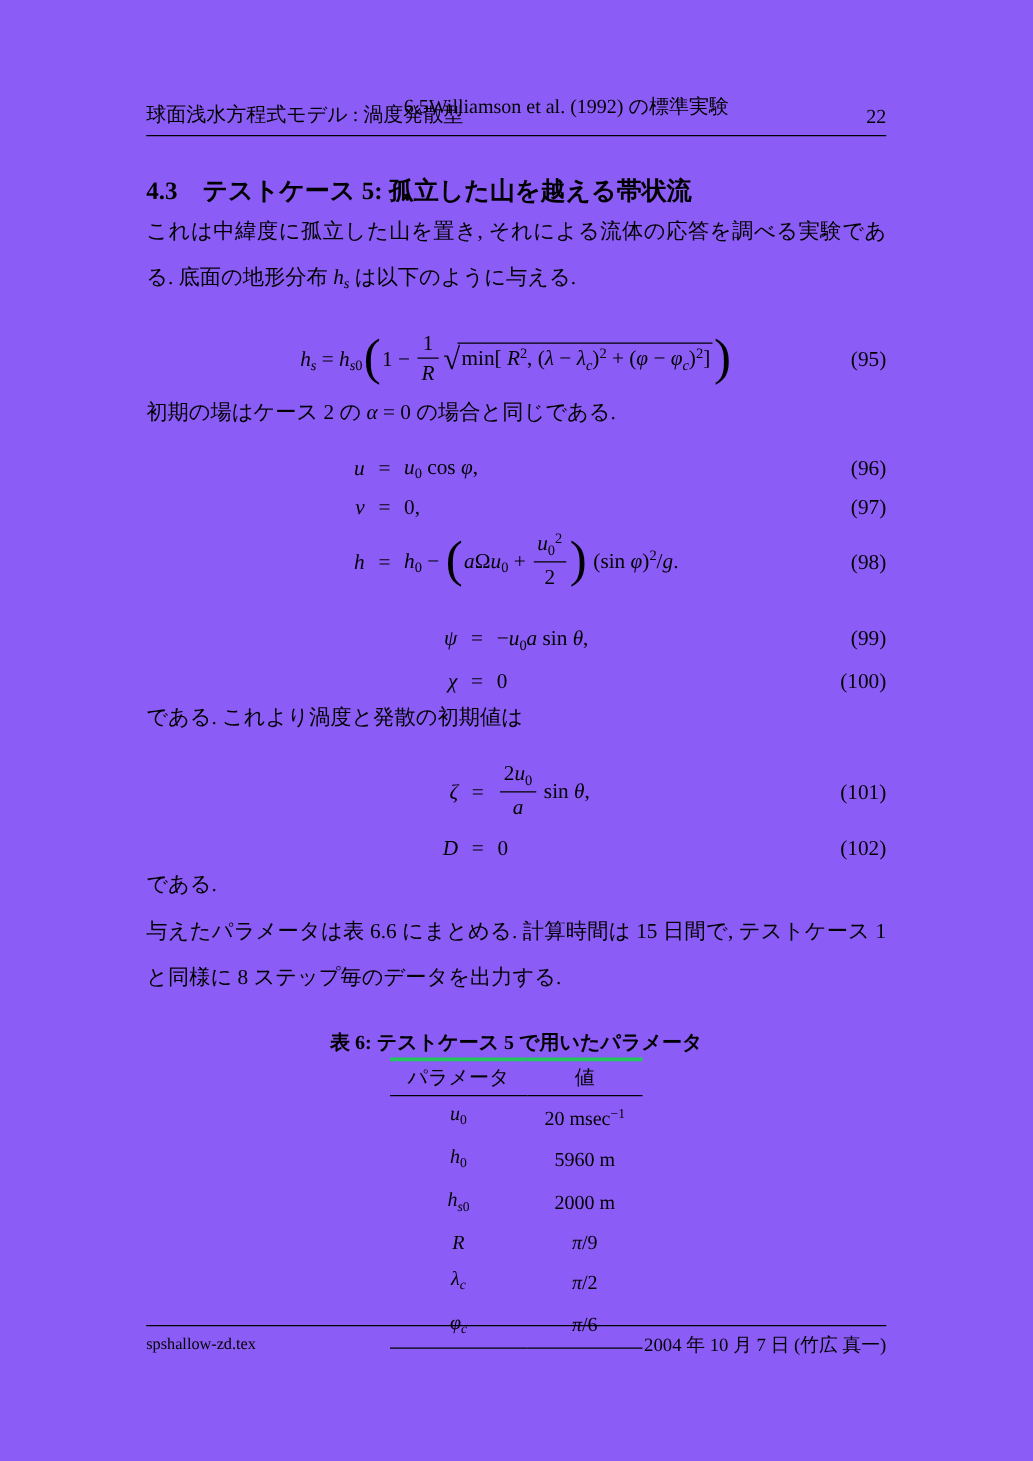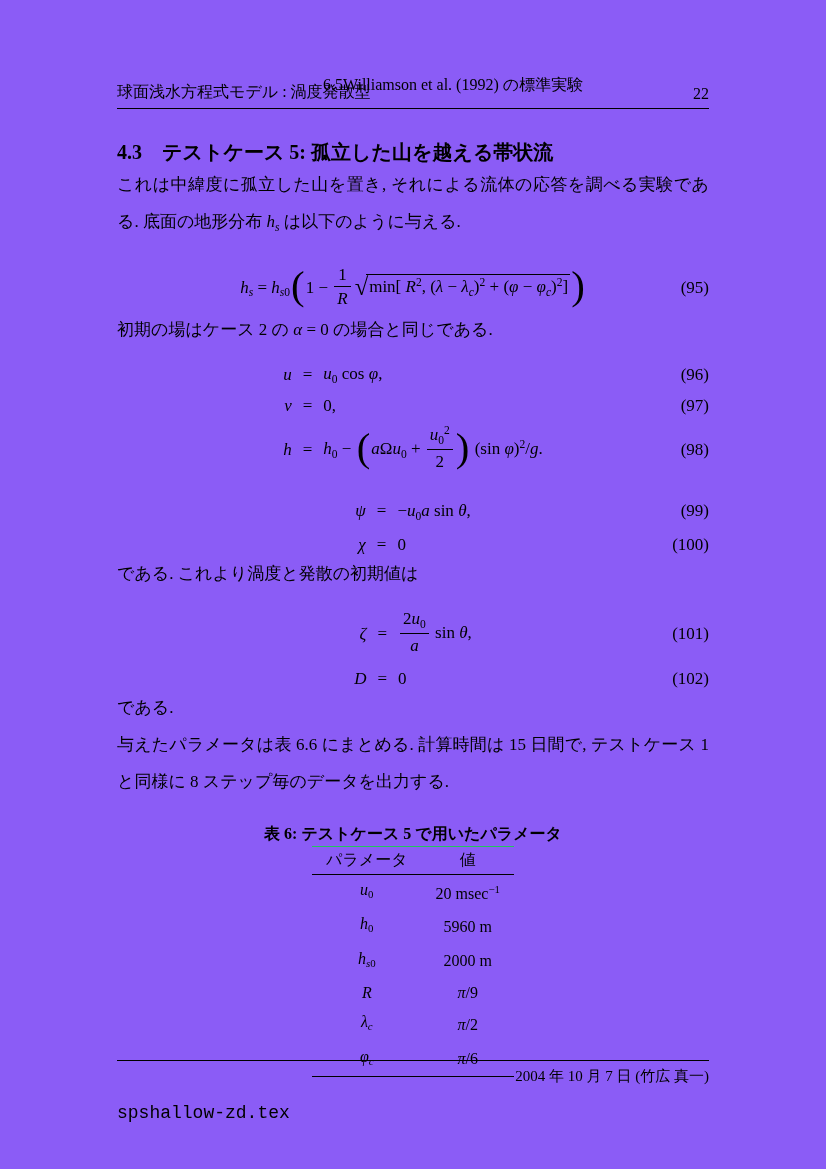--- a/index.html
+++ b/index.html
@@ -62,32 +62,32 @@
 
   .sqrt{display:inline-block;white-space:nowrap;margin-left:2px;}
   .rsign{font-size:145%;line-height:0;position:relative;top:0.12em;margin-right:-2px;}
   .rad{display:inline-block;border-top:1px solid #000;padding:1px 2px 0 3px;}
 
   
   .tbl-wrap{margin-top:24px;text-align:center;}
   .tbl-caption{font-size:16px;margin-bottom:1px;font-weight:bold;}
   table.params{
     margin:0 auto;border-collapse:collapse;font-size:16px;
-    border-top:1px solid #22c55e;border-bottom:1px solid #000;
+    border-top:3px solid #22c55e;border-bottom:1px solid #000;
   }
   table.params th{font-weight:normal;border-bottom:1px solid #000;padding:3px 14px;}
   table.params td{padding:4px 14px;line-height:21px;}
 
   
   .footer{
     position:absolute;left:117px;top:1060px;width:592px;
     border-top:1px solid #000;padding-top:6px;
     display:flex;justify-content:space-between;font-size:15px;
   }
-  .footer-left{font-family:Liberation Mono, monospace;font-size:18px;margin-top:36px;}
+  .footer-left{font-family:Liberation Serif, serif;font-size:13px;}
 </style>
 </head>
 <body>
 
 <div class="page">
   <div class="content">
 
     <div class="header">
       <span class="run-title">球面浅水方程式モデル : 渦度発散型</span>
       <span class="overlap-title">6.5Williamson et al. (1992) の標準実験</span>

